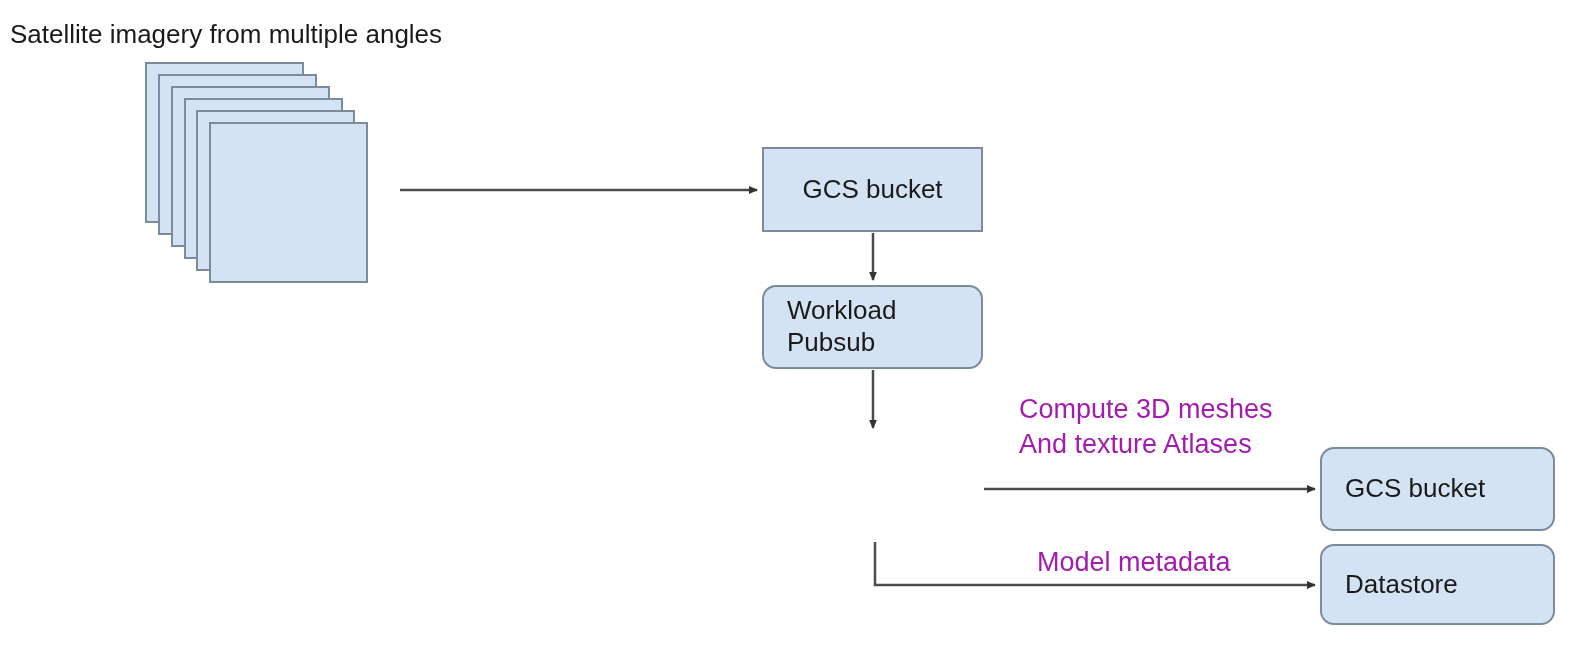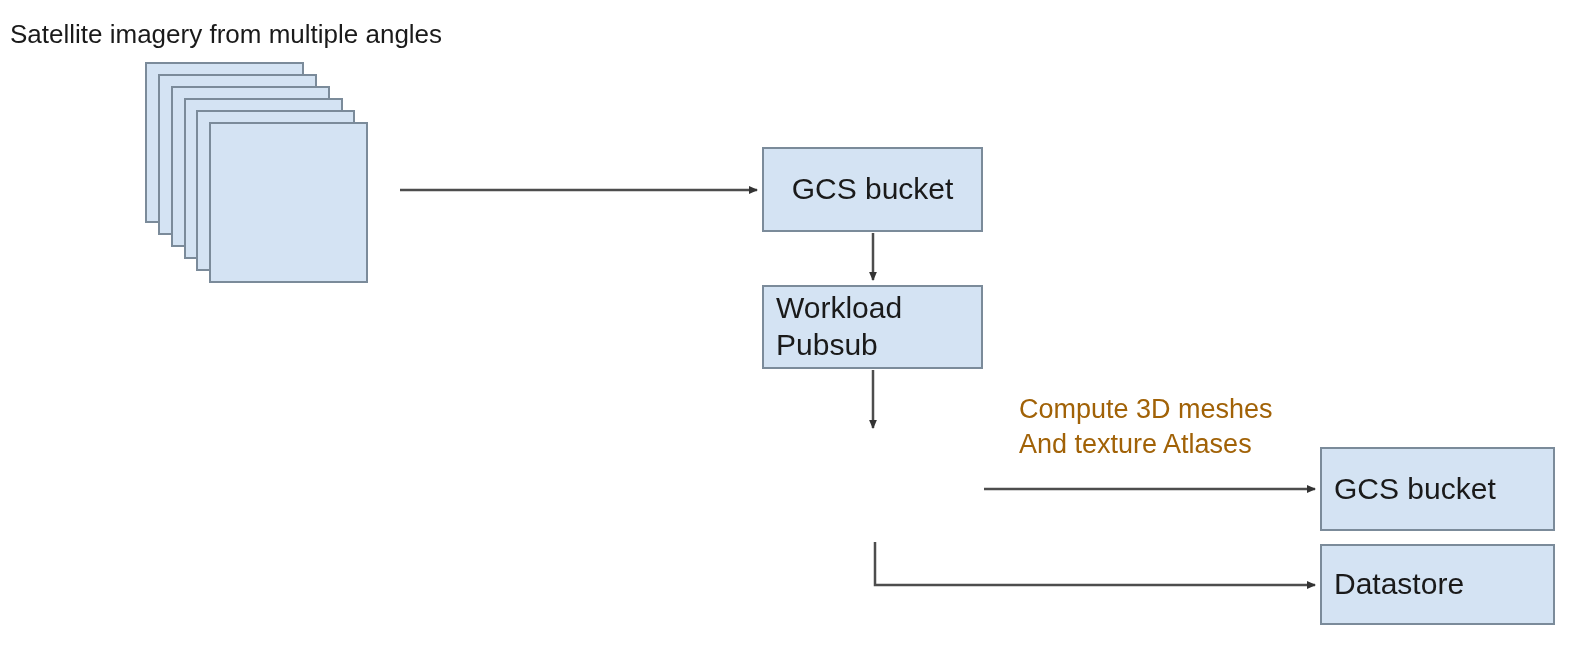--- a/index.html
+++ b/index.html
@@ -26,45 +26,46 @@
     width: 1582px;
     height: 670px;
   }
   .node-box {
     position: absolute;
     box-sizing: border-box;
     background: #d4e3f3;
     border: 2px solid #7b8b9a;
     display: flex;
     align-items: center;
-    font-size: 30px;
+    font-size: 26px;
     line-height: 1.22;
     color: #1a1a1a;
     white-space: pre-line;
   }
   .node-box.align-center {
     justify-content: center;
     text-align: center;
   }
   .node-box.align-left {
     justify-content: flex-start;
     text-align: left;
-    padding-left: 12px;
+    padding-left: 23px;
+    border-radius: 14px;
   }
   .stack-card {
     position: absolute;
     box-sizing: border-box;
     background: #d4e3f3;
     border: 2px solid #7b8b9a;
   }
   .free-label {
     position: absolute;
     font-size: 27px;
     line-height: 1.3;
-    color: #a16207;
+    color: #a21caf;
     white-space: pre-line;
   }
   .caption-label {
     position: absolute;
     font-size: 26px;
     line-height: 1.25;
     color: #1a1a1a;
   }
 </style>
 </head>
@@ -107,14 +108,15 @@
 Pubsub</div>
 
 
   <div class="node-box align-left" style="left:1320px; top:447px; width:235px; height:84px;">GCS bucket</div>
 
   <div class="node-box align-left" style="left:1320px; top:544px; width:235px; height:81px;text-align:right;">Datastore</div>
 
   <div class="free-label" style="left:1019px; top:392px;">Compute 3D meshes
 And texture Atlases</div>
 
+  <div class="free-label" style="left:1037px; top:545px;">Model metadata</div>
 
 </div>
 
 </body></html>

